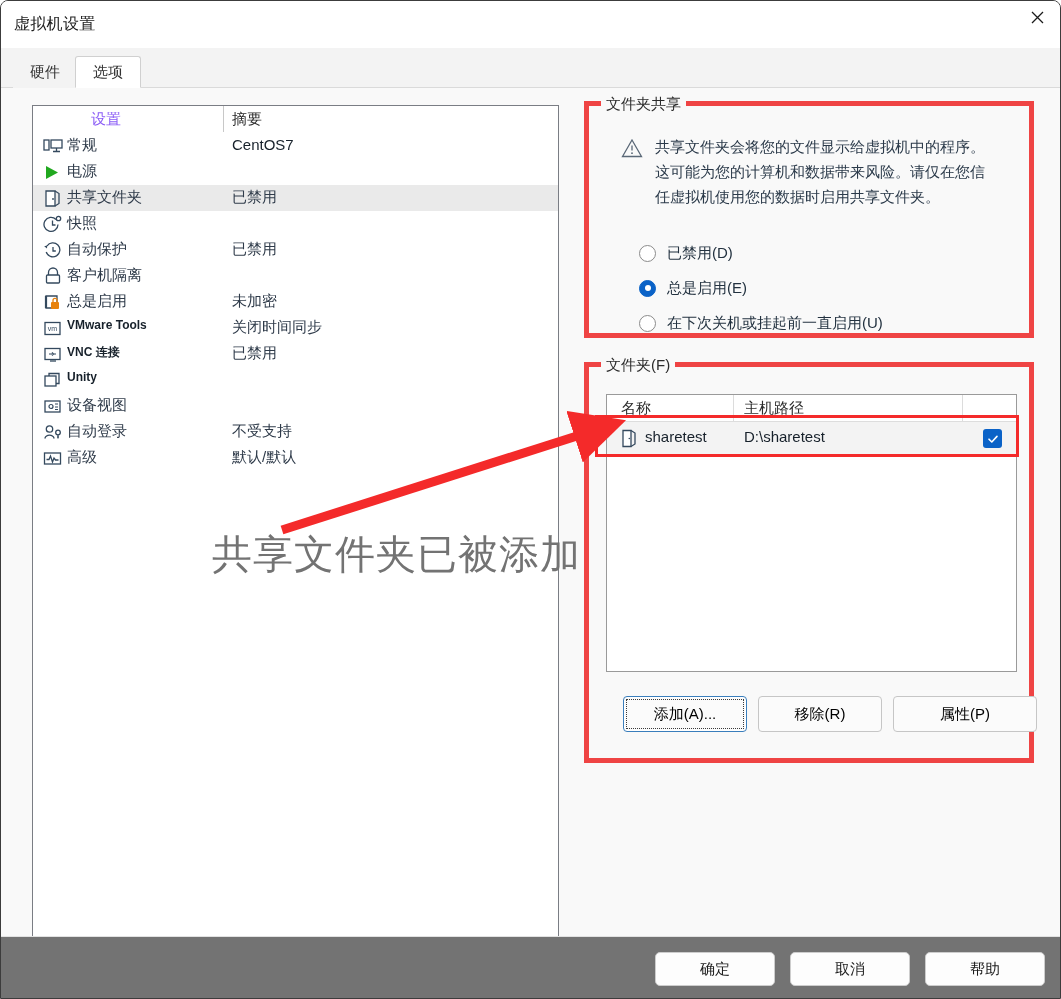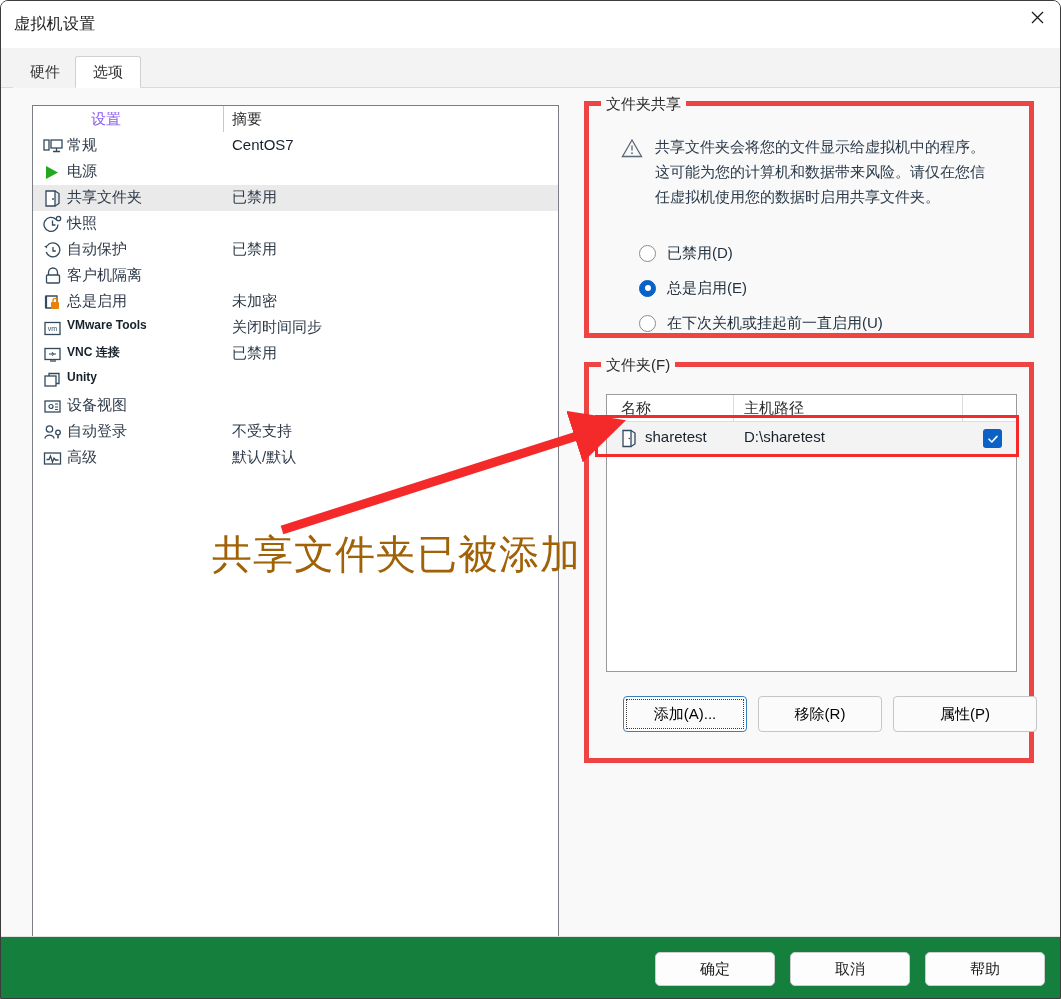--- a/index.html
+++ b/index.html
@@ -333,21 +333,21 @@
 
   #btn-add    { left: 34px;  top: 329px; width: 124px; }
   #btn-remove { left: 169px; top: 329px; width: 124px; }
   #btn-props  { left: 304px; top: 329px; width: 144px; }
 
   
   .footer {
     position: absolute;
     left: 0; top: 935px;
     width: 1061px; height: 63px;
-    background: #15803d;
+    background: #737373;
     border-top: 1px solid #e2e2e2;
   }
   .fbtn {
     position: absolute;
     top: 15px;
     height: 34px;
     width: 120px;
     background: #fdfdfd;
     border: 1px solid #cdcdcd;
     border-radius: 5px;
@@ -377,21 +377,21 @@
     position: absolute;
     left: 250px; top: 400px;
     width: 380px; height: 140px;
     pointer-events: none;
     z-index: 41;
   }
   .anno-text {
     position: absolute;
     left: 212px; top: 527px;
     font-size: 40px;
-    color: #a16207;
+    color: #737373;
     letter-spacing: 1px;
     white-space: nowrap;
     z-index: 42;
     pointer-events: none;
     font-family: "DejaVu Sans", "Liberation Sans", sans-serif;
   }
 </style>
 </head>
 <body>
 

